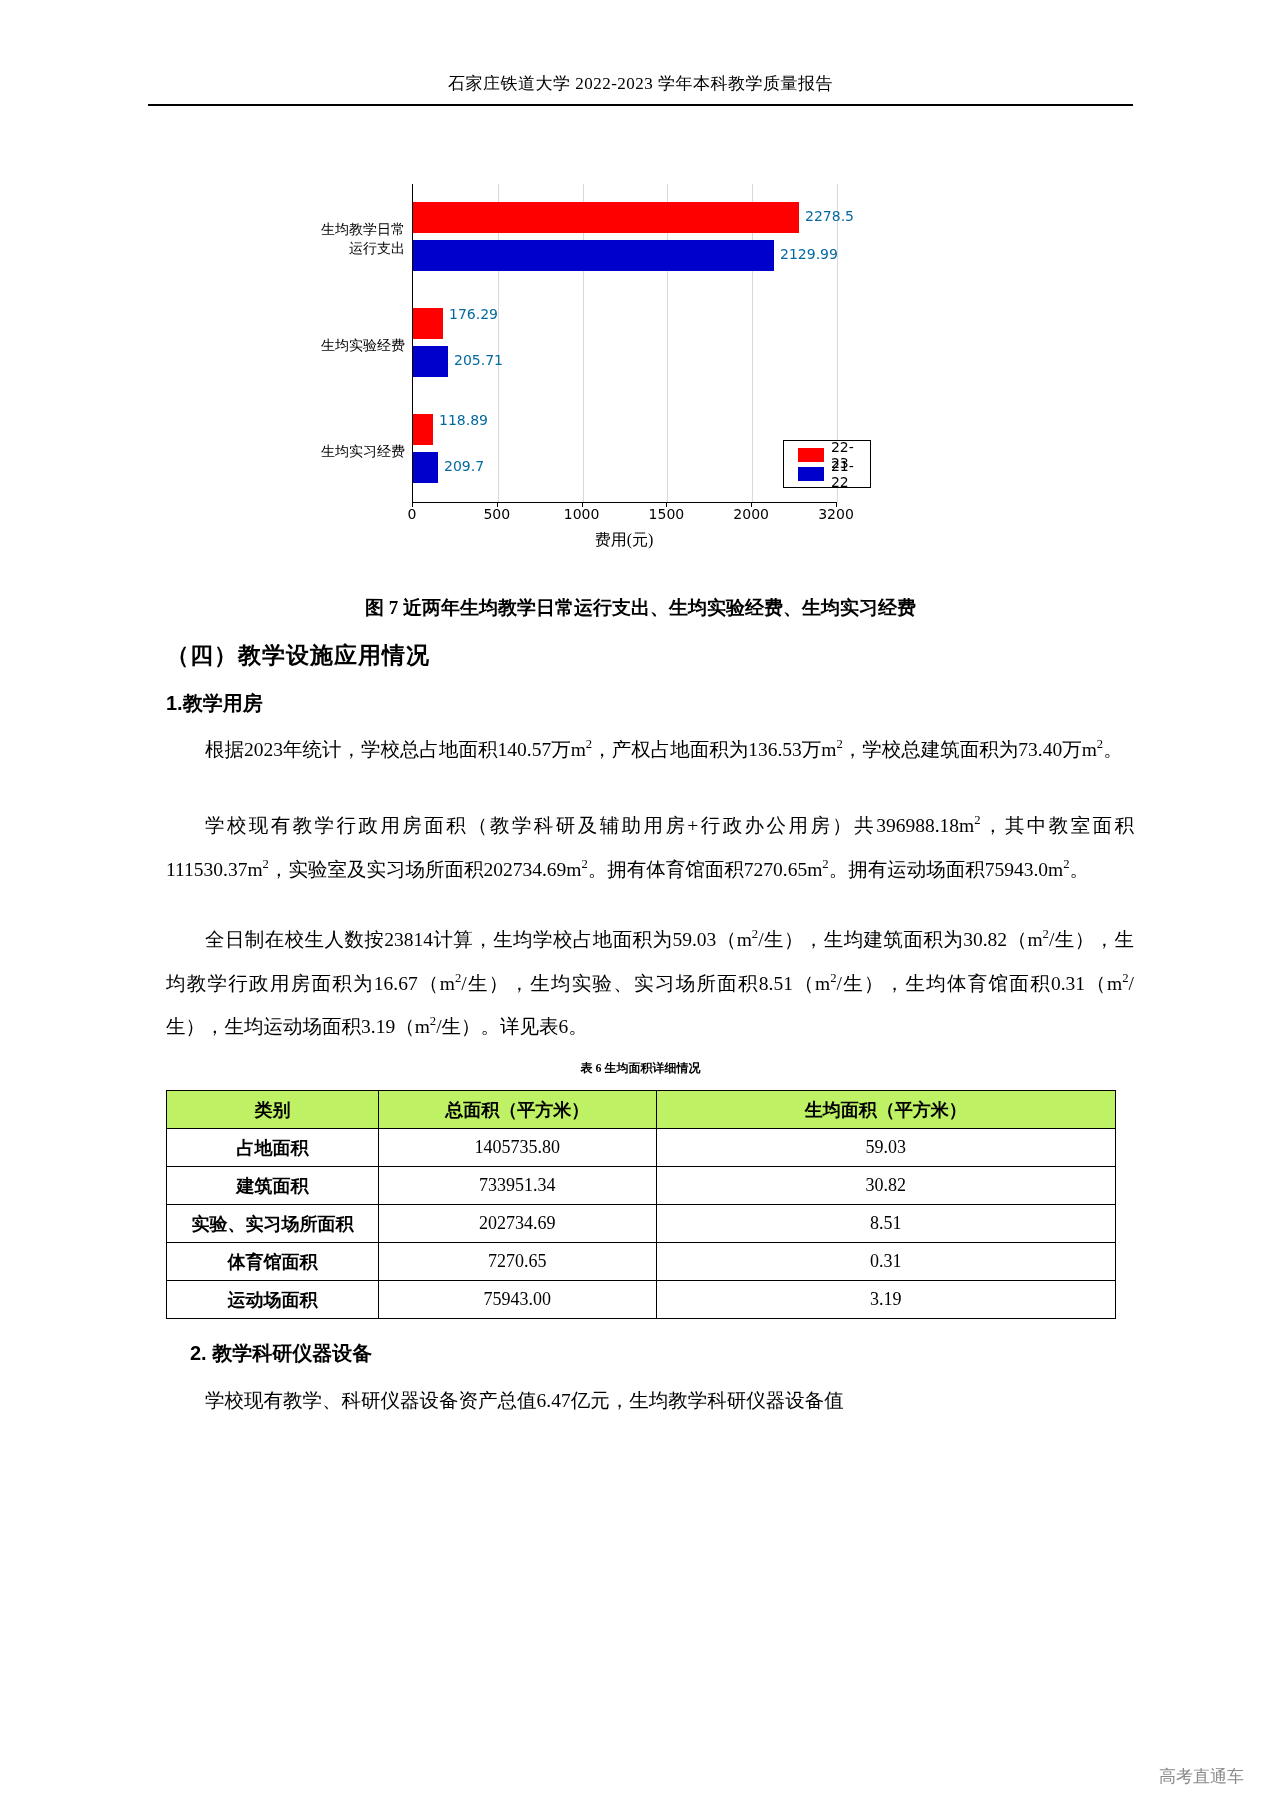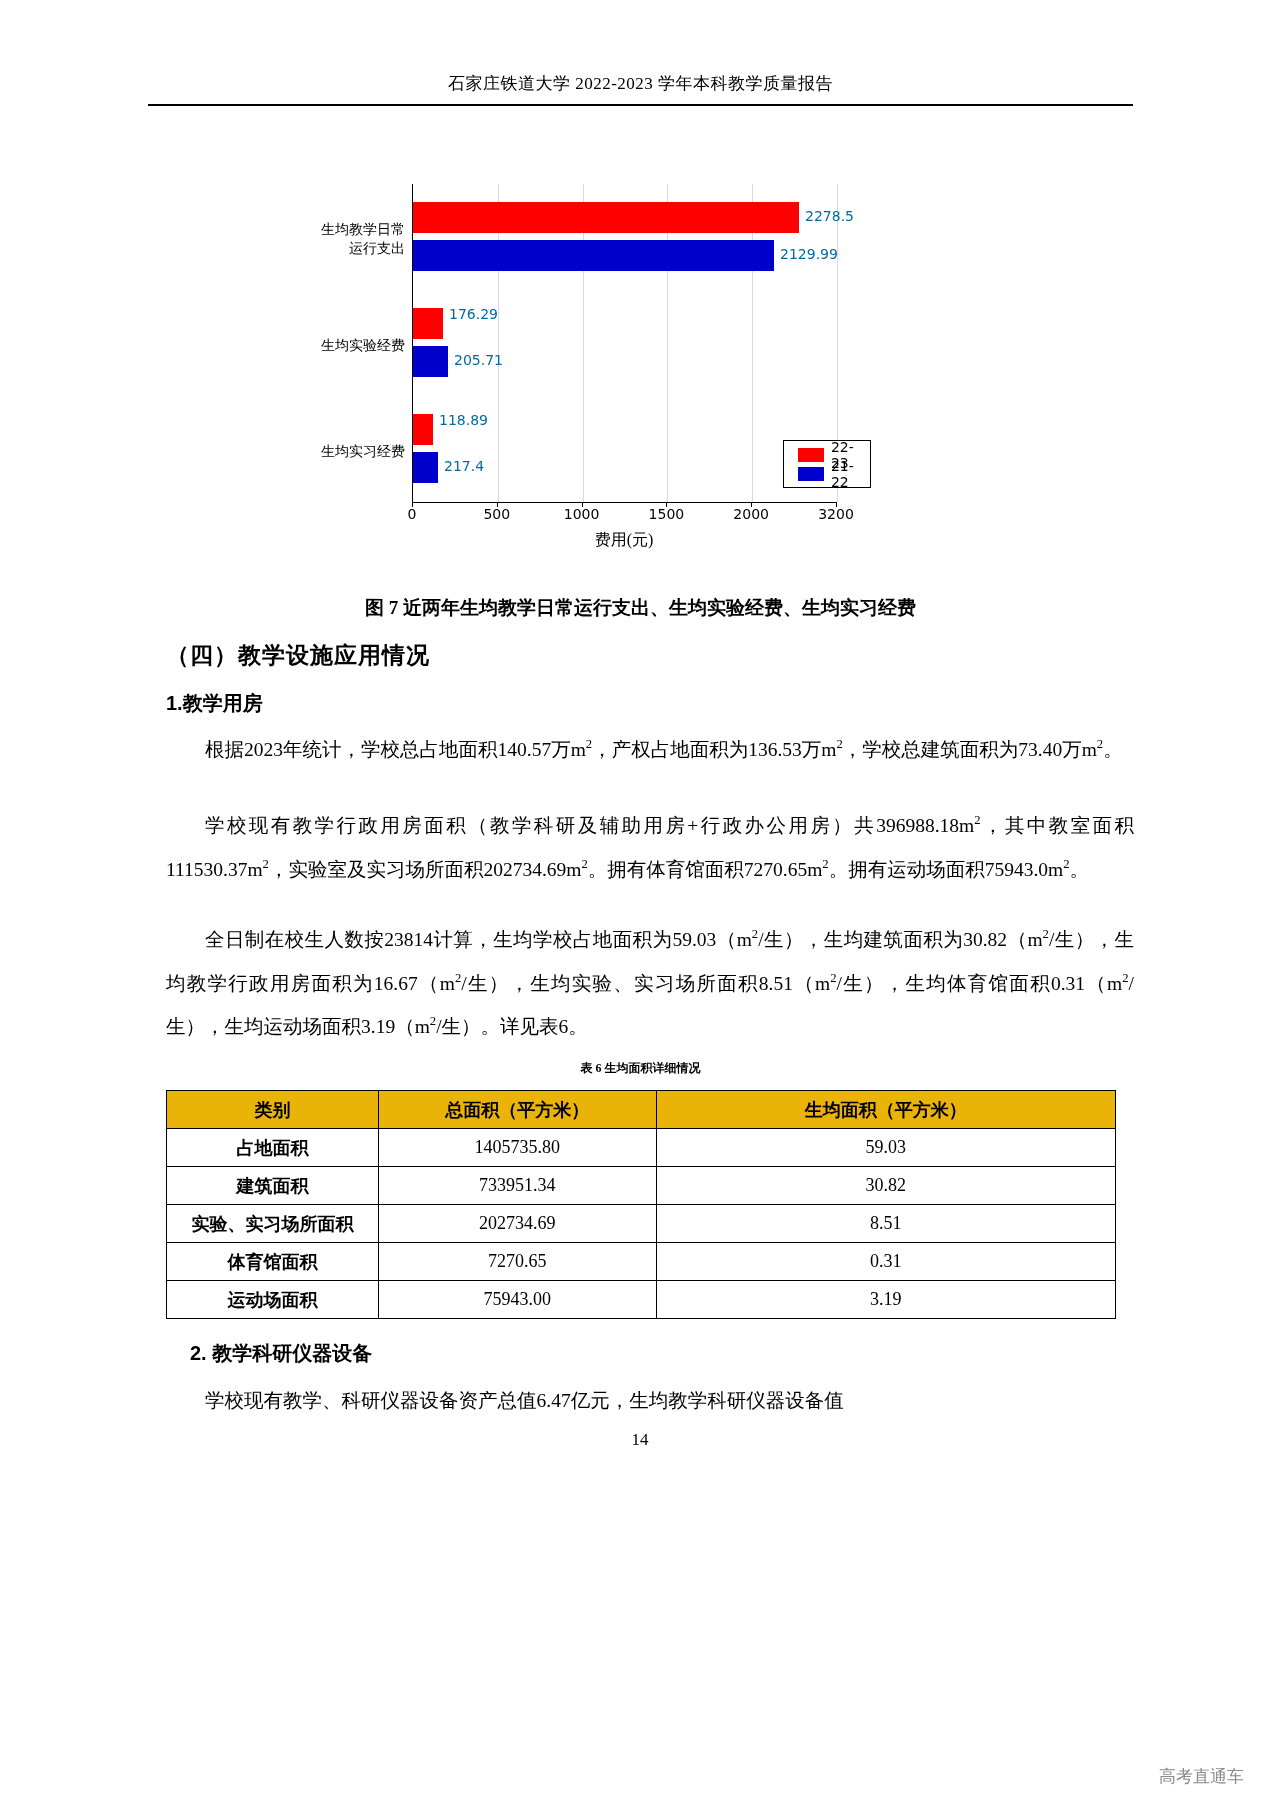--- a/index.html
+++ b/index.html
@@ -199,21 +199,21 @@
     font-size: 18px;
   }
   table.area-table th,
   table.area-table td {
     border: 1.5px solid #000;
     height: 37px;
     text-align: center;
     padding: 0;
   }
   table.area-table th {
-    background: #eab308;
+    background: #bef264;
     font-weight: bold;
   }
   table.area-table td.cat {
     font-weight: bold;
   }
   table.area-table col.c1 { width: 212px; }
   table.area-table col.c2 { width: 278px; }
   table.area-table col.c3 { width: 460px; }
 
   
@@ -265,21 +265,21 @@
         <div class="bar-label" style="top:-2px;left:36px;">176.29</div>
         <div class="bar blue" style="top:38px;width:34.9px;"></div>
         <div class="bar-label" style="top:44px;left:41px;">205.71</div>
       </div>
 
       <div class="group" style="top:230px;height:76px;">
         <div class="cat-label" style="top:28px;">生均实习经费</div>
         <div class="bar red" style="top:0px;width:20.2px;"></div>
         <div class="bar-label" style="top:-2px;left:26px;">118.89</div>
         <div class="bar blue" style="top:38px;width:24.7px;"></div>
-        <div class="bar-label" style="top:44px;left:31px;">217.4</div>
+        <div class="bar-label" style="top:44px;left:31px;">209.7</div>
       </div>
 
       <div class="legend">
         <div class="legend-row">
           <span class="legend-swatch" style="background:#ff0000;"></span>
           <span class="legend-text">22-23</span>
         </div>
         <div class="legend-row">
           <span class="legend-swatch" style="background:#0000cc;"></span>
           <span class="legend-text">21-22</span>
@@ -362,16 +362,15 @@
         <td>75943.00</td>
         <td>3.19</td>
       </tr>
     </tbody>
   </table>
 
   <div class="h-sub" style="top:1340px;left:190px;">2. 教学科研仪器设备</div>
 
   <div class="para indent" style="top:1382px;">学校现有教学、科研仪器设备资产总值6.47亿元，生均教学科研仪器设备值</div>
 
-  <div class="page-number">14</div>
 
   <div class="watermark">高考直通车</div>
 </div>
 
 </body></html>

